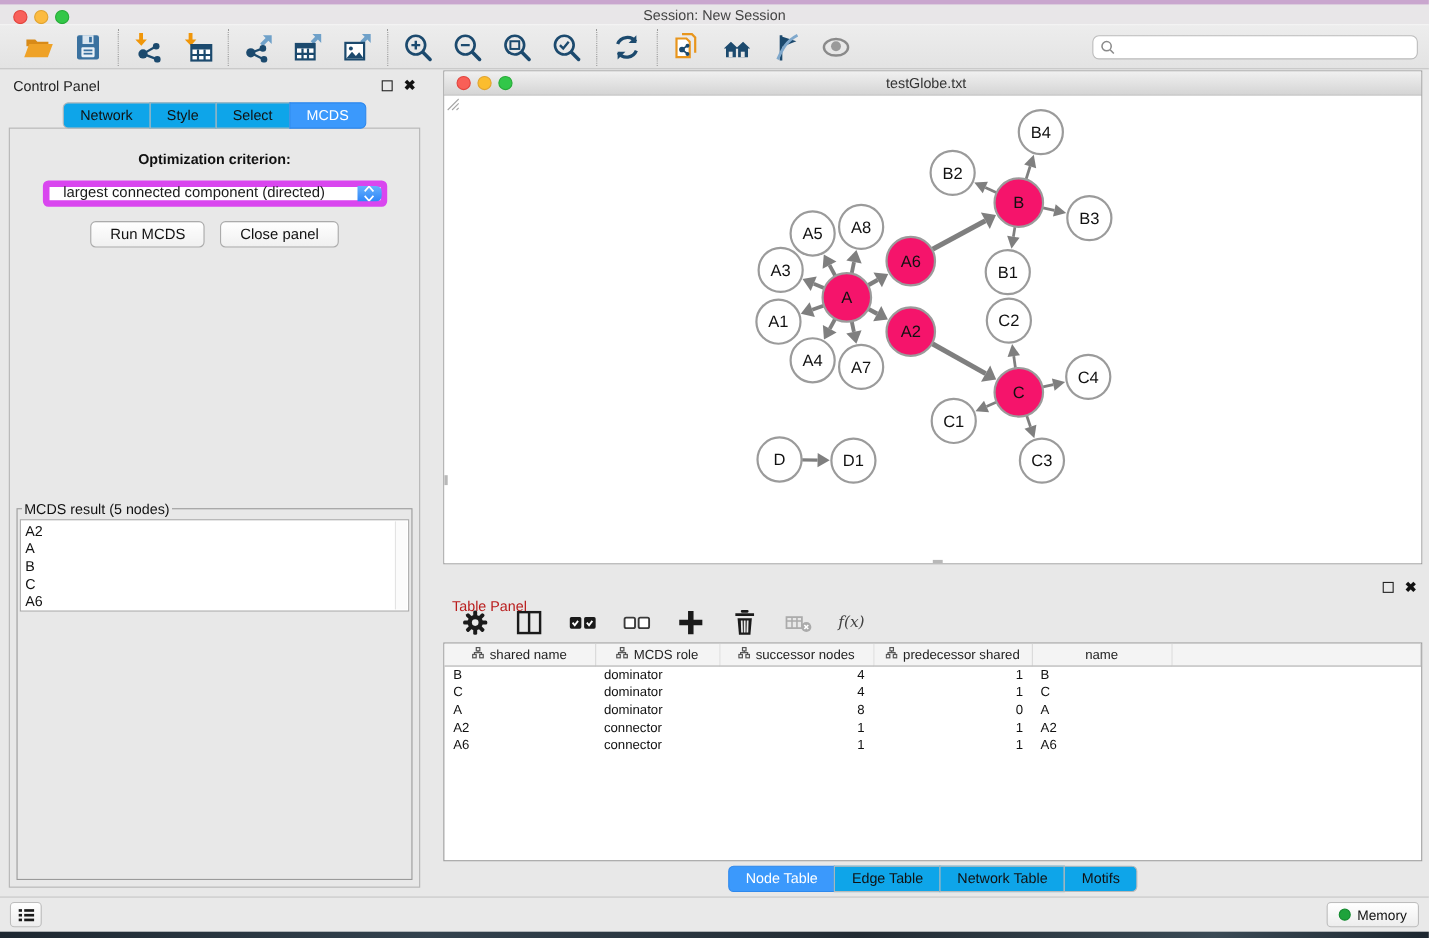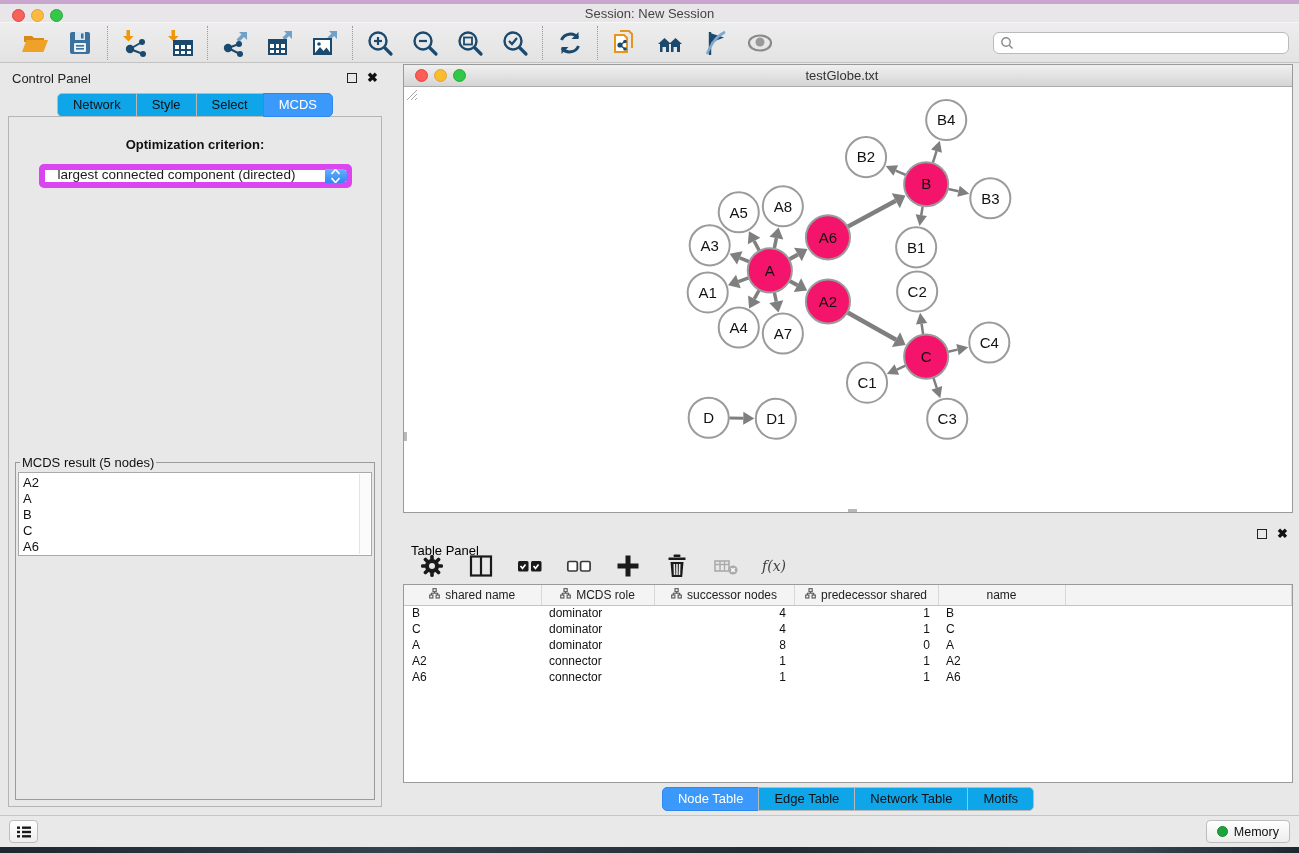--- a/index.html
+++ b/index.html
@@ -64,21 +64,21 @@
   .nw-title { position:absolute; left:0; right:12px; top:3px; text-align:center; font-size:13px; color:#333; }
   .nw-canvas { flex:1; position:relative; background:#fff; }
   .nw-canvas svg { position:absolute; inset:0; }
   .resize-grip { position:absolute; right:1px; bottom:1px; width:14px; height:14px; }
   .scroll-tick-left { position:absolute; left:0; top:345px; width:3px; height:9px; background:#B8B8B8; }
   .scroll-tick-bottom { position:absolute; left:444px; bottom:0; width:9px; height:3px; background:#B8B8B8; }
 
   
   .table-panel { flex:1; display:flex; flex-direction:column; margin-top:8px; }
   .tp-header { height:26px; display:flex; align-items:center; padding:0 5px 0 8px; }
-  .tp-title { flex:1; font-size:13px; color:#000000;margin-top:32px; }
+  .tp-title { flex:1; font-size:13px; color:#b91c1c;margin-top:32px; }
   .tp-toolbar { height:37px; display:flex; align-items:center; gap:23px; padding-left:16px; }
   .tp-toolbar .tb-icon { width:26px; height:26px; }
   .fx-label { font-family:"DejaVu Serif", serif; font-style:italic; font-size:14px; color:#404040; cursor:default; }
   .tp-table-wrap { flex:1; background:#fff; border:1px solid #9A9A9A; overflow:hidden; }
   table.node-table { border-collapse:collapse; width:100%; table-layout:fixed; font-size:12px; }
   .node-table th { background:#F4F4F4; border-right:1px solid #D8D8D8; border-bottom:1px solid #C4C4C4; height:20px; font-weight:normal; color:#222; text-align:center; overflow:hidden; white-space:nowrap; cursor:pointer; }
   .node-table th .th-inner { display:flex; align-items:center; justify-content:center; gap:5px; padding:0 4px; }
   .node-table td { height:16px; padding:0 8px; white-space:nowrap; overflow:hidden; color:#111; cursor:default; }
   .node-table td.num { text-align:right; }
   .tp-tabs { height:32px; display:flex; justify-content:center; align-items:center; }
@@ -248,20 +248,24 @@
       <div class="select">
         <span class="select-label">largest connected component (directed)</span>
         <span class="select-stepper">
           <svg width="9" height="6" viewBox="0 0 9 6">
               <path d="M0.5 5 L4.5 0.5 L8.5 5" fill="none" stroke="#fff" stroke-width="1.6"></path>
             </svg>
           <svg width="9" height="6" viewBox="0 0 9 6">
               <path d="M0.5 1 L4.5 5.5 L8.5 1" fill="none" stroke="#fff" stroke-width="1.6"></path>
             </svg>
         </span>
+      </div>
+      <div class="btn-row">
+        <button class="btn">Run MCDS</button>
+        <button class="btn">Close panel</button>
       </div>
       <div class="cp-spacer"></div>
       <fieldset class="result-fieldset">
         <legend>MCDS result (5 nodes)</legend>
         <div class="result-list">
           <div class="result-item">A2</div>
             <div class="result-item">A</div>
             <div class="result-item">B</div>
             <div class="result-item">C</div>
             <div class="result-item">A6</div>

